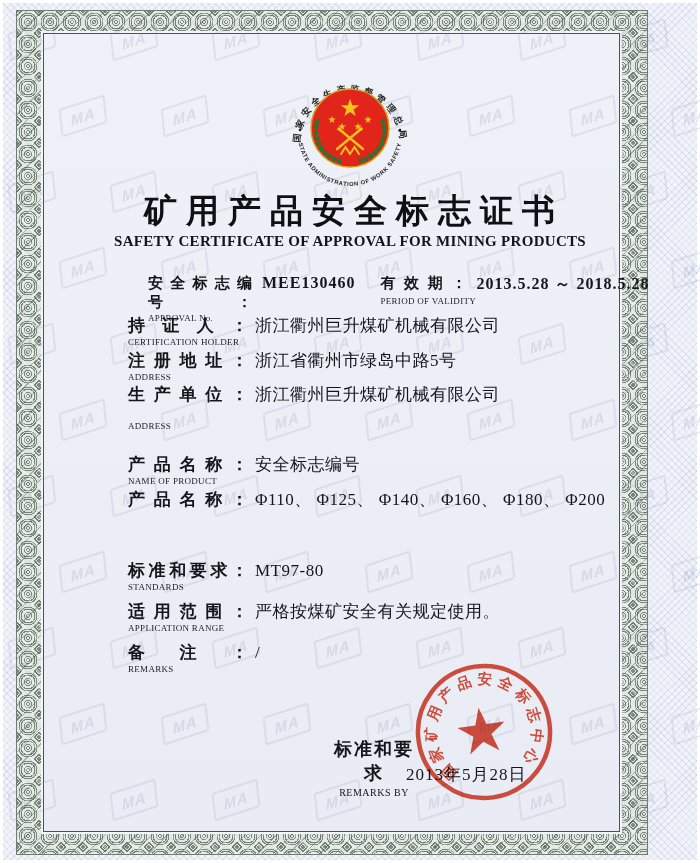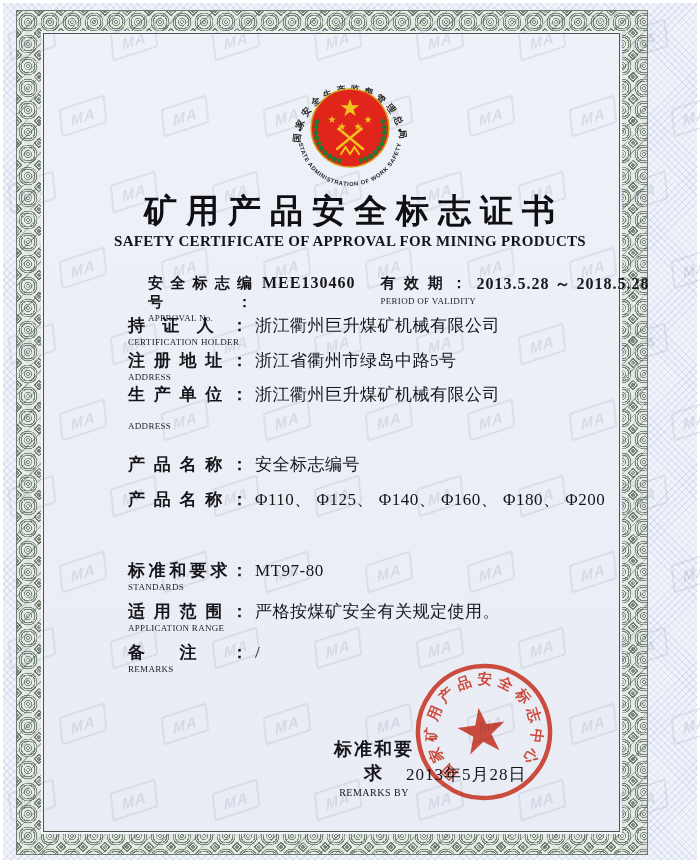--- a/index.html
+++ b/index.html
@@ -233,20 +233,21 @@
         <div class="sub">ADDRESS</div>
       </div>
       <div class="row">
         <div><span class="lb">生产单位：</span><span class="val">浙江衢州巨升煤矿机械有限公司</span></div>
       </div>
       <div class="row">
         <div class="sub">ADDRESS</div>
       </div>
       <div class="row">
         <div><span class="lb">产品名称：</span><span class="val">安全标志编号</span></div>
+        <div class="sub">NAME OF PRODUCT</div>
       </div>
       <div class="row">
         <div><span class="lb">产品名称：</span><span class="val">Φ110、 Φ125、 Φ140、 Φ160、 Φ180、 Φ200</span></div>
       </div>
       <div class="row loose gap">
         <div><span class="lb">标准和要求：</span><span class="val">MT97-80</span></div>
         <div class="sub">STANDARDS</div>
       </div>
       <div class="row loose">
         <div><span class="lb">适用范围：</span><span class="val">严格按煤矿安全有关规定使用。</span></div>

